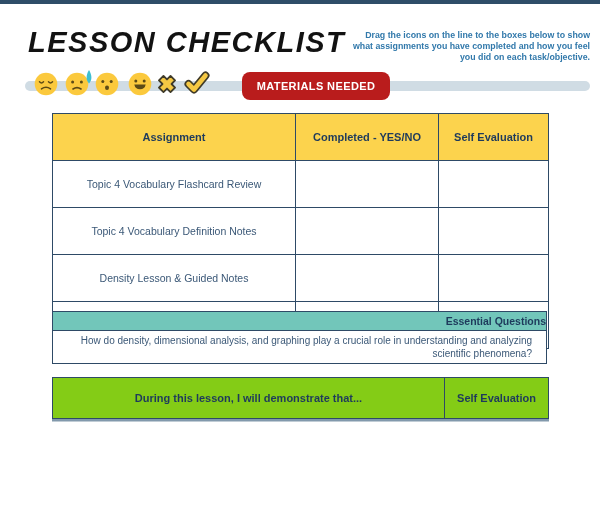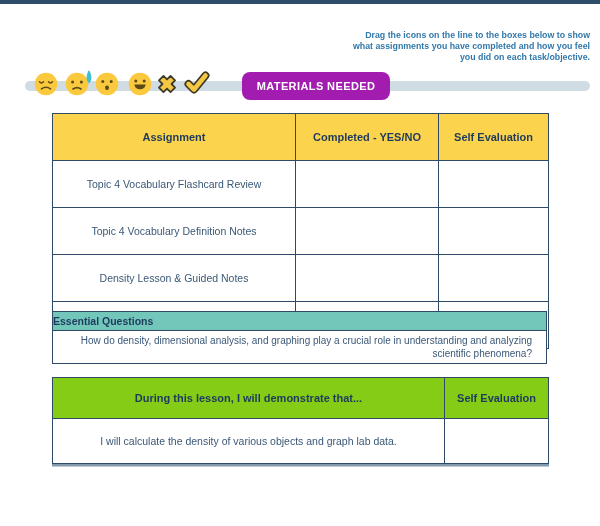--- a/index.html
+++ b/index.html
@@ -13,49 +13,50 @@
   .instructions{position:absolute;right:10px;top:30px;width:240px;text-align:right;
                 font-size:8.8px;line-height:11px;font-weight:bold;color:#3279ab;}
 
   
   .icon-line{position:absolute;left:25px;top:81px;width:565px;height:10px;border-radius:5px;
              background:#d0dce4;}
   .emoji{position:absolute;top:72px;width:24px;height:24px;}
   .emoji svg{display:block;}
   .mark{position:absolute;}
   .tear{position:absolute;left:85px;top:70px;width:8px;height:15px;}
-  .materials-btn{position:absolute;left:242px;top:72px;width:148px;height:28px;background:#a21caf;
+  .materials-btn{position:absolute;left:242px;top:72px;width:148px;height:28px;background:#b91c1c;
                  border:none;border-radius:8px;color:#ffffff;font-family:"Liberation Sans",sans-serif;
                  font-size:11px;font-weight:bold;letter-spacing:0.4px;text-align:center;line-height:28px;
                  cursor:pointer;padding:0;}
 
   table{border-collapse:collapse;table-layout:fixed;}
   td,th{border:1.5px solid #2e4a66;text-align:center;vertical-align:middle;padding:7px 6px;
         overflow:hidden;}
 
   .assignment-table{position:absolute;left:52px;top:113px;width:496px;}
   .assignment-table th{height:32px;background:#fcd34d;font-size:11px;font-weight:bold;color:#1e3a5c;}
   .assignment-table td{height:32px;background:#fff;font-size:10.5px;color:#3b5877;border-radius:11px;}
 
   .eq-box{position:absolute;left:52px;top:311px;width:493px;border:1.5px solid #2e4a66;background:#fff;}
   .eq-header{background:#72c6ba;border-bottom:1.5px solid #2e4a66;height:18px;line-height:18px;
-             text-align:left;font-size:10.5px;font-weight:bold;color:#1e3a5c;}
+             text-align:right;font-size:10.5px;font-weight:bold;color:#1e3a5c;}
   .eq-body{min-height:24px;padding:3px 14px;text-align:right;font-size:10px;line-height:13px;
            color:#3b5877;}
 
   .objectives-table{position:absolute;left:52px;top:377px;width:496px;box-shadow:0 2.5px 0 #8299ac;}
   .objectives-table th{height:26px;background:#84cc16;font-size:11px;font-weight:bold;color:#1e3a5c;}
   .objectives-table td{height:30px;background:#fff;font-size:10.5px;color:#3b5877;}
 </style>
 </head>
 <body>
 
 <div class="page">
   <div class="topbar"></div>
 
+  <div class="title">LESSON CHECKLIST</div>
 
   <div class="instructions">Drag the icons on the line to the boxes below to show what assignments you have completed and how you feel you did on each task/objective.</div>
 
   <div class="icon-line"></div>
 
   <span class="emoji" style="left:34px">
     <svg width="24" height="24" viewBox="0 0 24 24">
       <circle cx="12" cy="12" r="11.3" fill="#fbc93d"></circle>
       <path d="M5.5 9.8 Q7.5 12 9.5 9.8" fill="none" stroke="#5c4a16" stroke-width="1.5" stroke-linecap="round"></path>
       <path d="M14.5 9.8 Q16.5 12 18.5 9.8" fill="none" stroke="#5c4a16" stroke-width="1.5" stroke-linecap="round"></path>
@@ -159,19 +160,15 @@
         <col style="width:392px">
         <col style="width:104px">
       </colgroup>
     <thead>
       <tr>
         <th>During this lesson, I will demonstrate that...</th>
         <th>Self Evaluation</th>
       </tr>
     </thead>
     <tbody>
-      <tr>
-        <td>I will calculate the density of various objects and graph lab data.</td>
-        <td></td>
-      </tr>
     </tbody>
   </table>
 </div>
 
 </body></html>

